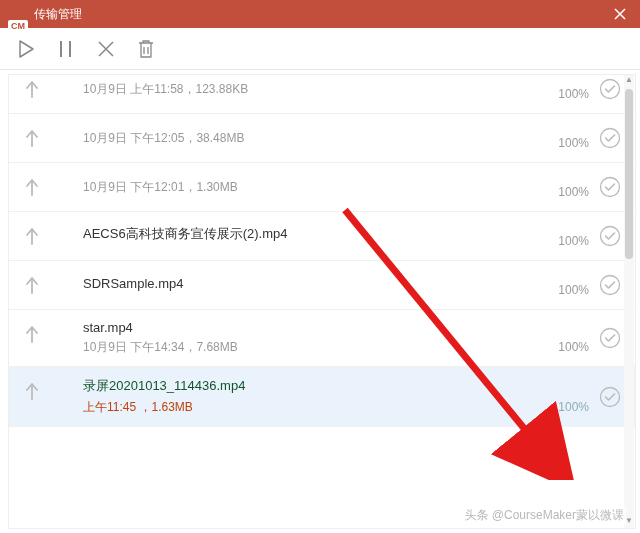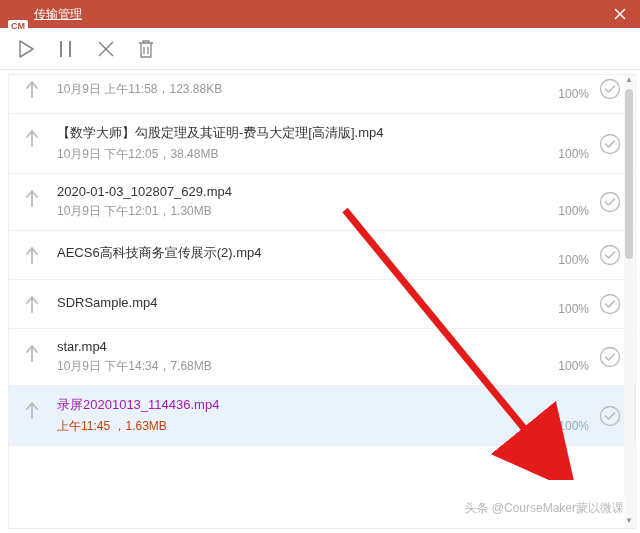--- a/index.html
+++ b/index.html
@@ -23,21 +23,21 @@
     .titlebar .cm-logo {
       background: #fff;
       color: #c14f3c;
       font-size: 9px;
       font-weight: bold;
       padding: 1px 3px;
       border-radius: 2px;
       margin-right: 6px;
       margin-top: 24px;
     }
-    .titlebar .title-text { flex: 1; text-decoration: underline; }
+    .titlebar .title-text { flex: 1; }
     .titlebar .close-btn {
       width: 24px; height: 24px;
       display: flex; align-items: center; justify-content: center;
       cursor: pointer;
     }
     .toolbar {
       height: 42px;
       border-bottom: 1px solid #e5e5e5;
       display: flex;
       align-items: center;
@@ -67,21 +67,21 @@
     .list-item.partial { padding-top: 0; }
     .list-item.selected { background: #eaf3fb; }
     .up-arrow {
       width: 24px;
       color: #bbb;
       flex-shrink: 0;
       margin-right: 10px;
       align-self: flex-start;
       margin-top: 4px;
     }
-    .item-main { flex: 1; min-width: 0; }
+    .item-main { flex: 1; min-width: 0; margin-left: 26px; }
     .item-name {
       color: #333;
       font-size: 13px;
       margin-bottom: 4px;
       white-space: nowrap;
       overflow: hidden;
       text-overflow: ellipsis;
     }
     .item-meta { color: #999; font-size: 12px; }
     .item-progress {
@@ -89,33 +89,33 @@
       font-size: 12px;
       margin: 0 10px;
       align-self: flex-end;
       margin-bottom: 2px;
     }
     .item-check {
       width: 22px; height: 22px;
       color: #bbb;
       align-self: center;
     }
-    .selected .item-name { color: #a21caf; }
+    .selected .item-name { color: #14532d; }
     .selected .item-meta { color: #c2410c; }
     .selected .item-progress { color: #8faabb; }
     .red-arrow {
       position: absolute;
       left: 335px; top: 200px;
       width: 240px; height: 280px;
       pointer-events: none;
       z-index: 10;
     }
     .watermark {
       position: absolute;
-      bottom: 15px; right: 14px;
+      bottom: 8px; right: 14px;
       font-size: 12px;
       color: #b9b9b9;
       z-index: 5;
       background: rgba(255,255,255,0.6);
       padding: 1px 2px;
     }
     .scrollbar {
       position: absolute;
       right: 1px; top: 0; bottom: 0;
       width: 10px;
@@ -185,35 +185,33 @@
     <span class="item-check"><svg width="22" height="22" viewBox="0 0 22 22">
             <circle cx="11" cy="11" r="9.5" stroke="#bbb" stroke-width="1.3" fill="none"></circle>
             <path d="M6.5 11 L9.5 14 L15.5 8" stroke="#bbb" stroke-width="1.6" fill="none" stroke-linecap="round" stroke-linejoin="round"></path>
           </svg></span>
   </div>
       <div class="list-item">
     <span class="up-arrow"><svg width="18" height="20" viewBox="0 0 18 20">
             <path d="M9 18 V4 M4 9 L9 3 L14 9" stroke="#bbb" stroke-width="1.8" fill="none" stroke-linecap="round" stroke-linejoin="round"></path>
           </svg></span>
     <div class="item-main">
-      <div class="item-name">【数学大师】勾股定理及其证明-费马大定理[高清版].mp4</div>
       <div class="item-meta">10月9日 下午12:05，38.48MB</div>
     </div>
     <span class="item-progress">100%</span>
     <span class="item-check"><svg width="22" height="22" viewBox="0 0 22 22">
             <circle cx="11" cy="11" r="9.5" stroke="#bbb" stroke-width="1.3" fill="none"></circle>
             <path d="M6.5 11 L9.5 14 L15.5 8" stroke="#bbb" stroke-width="1.6" fill="none" stroke-linecap="round" stroke-linejoin="round"></path>
           </svg></span>
   </div>
       <div class="list-item">
     <span class="up-arrow"><svg width="18" height="20" viewBox="0 0 18 20">
             <path d="M9 18 V4 M4 9 L9 3 L14 9" stroke="#bbb" stroke-width="1.8" fill="none" stroke-linecap="round" stroke-linejoin="round"></path>
           </svg></span>
     <div class="item-main">
-      <div class="item-name">2020-01-03_102807_629.mp4</div>
       <div class="item-meta">10月9日 下午12:01，1.30MB</div>
     </div>
     <span class="item-progress">100%</span>
     <span class="item-check"><svg width="22" height="22" viewBox="0 0 22 22">
             <circle cx="11" cy="11" r="9.5" stroke="#bbb" stroke-width="1.3" fill="none"></circle>
             <path d="M6.5 11 L9.5 14 L15.5 8" stroke="#bbb" stroke-width="1.6" fill="none" stroke-linecap="round" stroke-linejoin="round"></path>
           </svg></span>
   </div>
       <div class="list-item">
     <span class="up-arrow"><svg width="18" height="20" viewBox="0 0 18 20">

